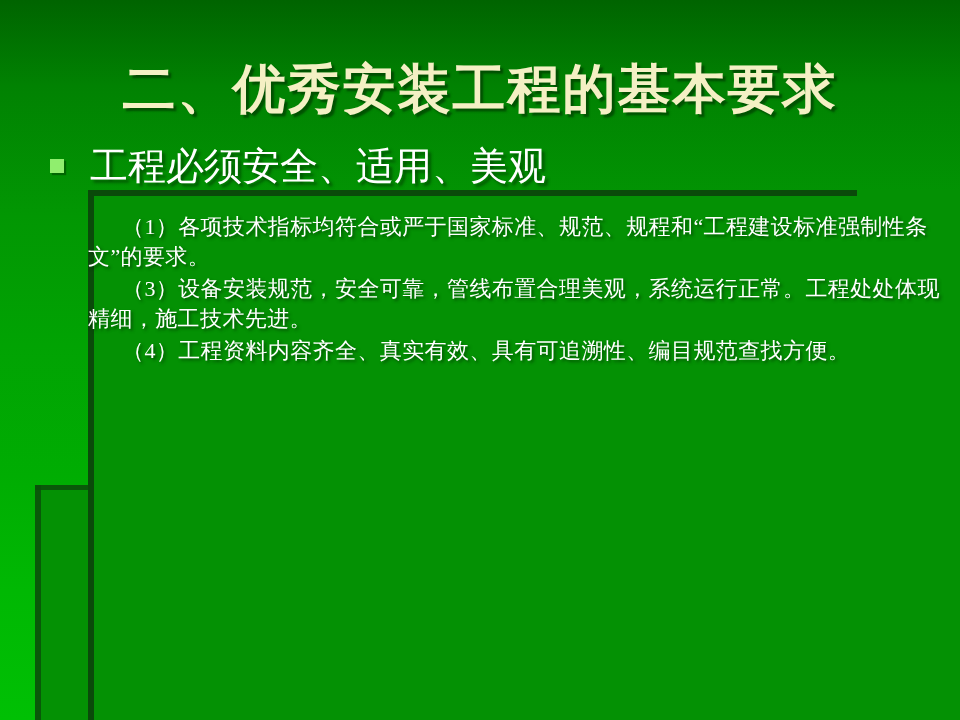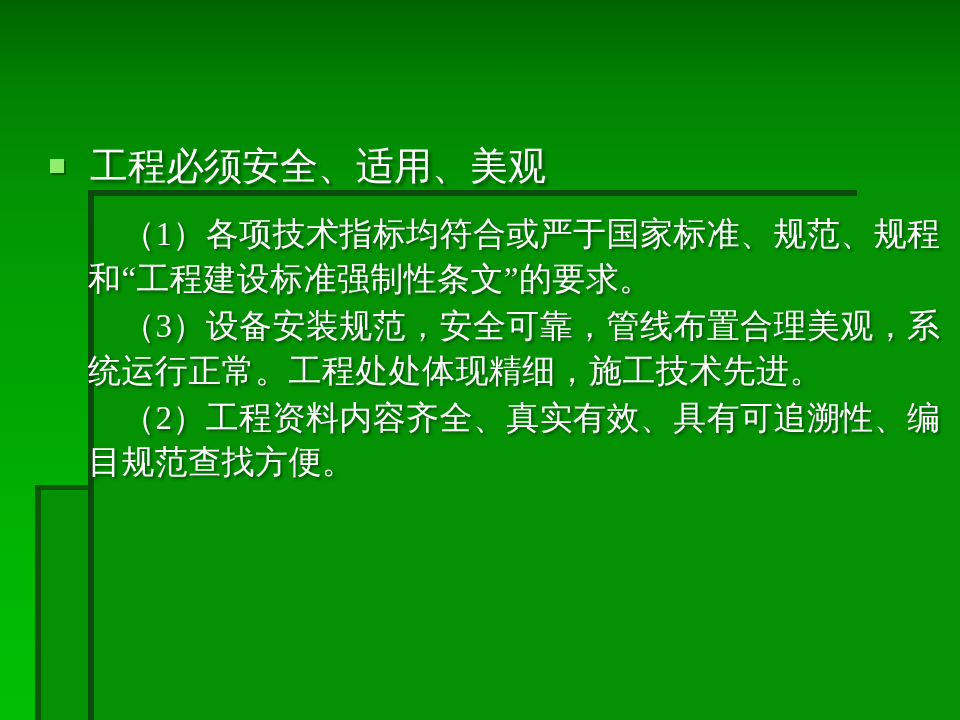--- a/index.html
+++ b/index.html
@@ -123,21 +123,21 @@
 
   
   .body-wrap {
     position: absolute;
     left: 88px;
     top: 198px;
     width: 872px;
     padding: 0;
   }
   .para {
-    font-size: 33px;
+    font-size: 22px;
     color: #FFFFFF;
     text-shadow: 2px 2px 3px rgba(0,45,0,0.62);
     line-height: 1.36;
     text-indent: 34px;
     margin: 0 0 2px 0;
     padding: 0 2px 0 0;
     letter-spacing: 0.4px;
   }
   .para:first-child { padding-top: 14px; }
 </style>
@@ -147,25 +147,26 @@
 <div id="slide">
 
   <div class="panel-lower"></div>
   <div class="panel-lower-edge-top"></div>
   <div class="panel-lower-edge-left"></div>
 
   <div class="panel-upper"></div>
   <div class="panel-upper-edge-top"></div>
   <div class="panel-upper-edge-left"></div>
 
+  <div class="slide-title">二、优秀安装工程的基本要求</div>
 
   <div class="bullet-row">
     <span class="bullet-marker"></span>
     <span class="bullet-text">工程必须安全、适用、美观</span>
   </div>
 
   <div class="body-wrap">
     <p class="para">（1）各项技术指标均符合或严于国家标准、规范、规程和“工程建设标准强制性条文”的要求。</p>
     <p class="para">（3）设备安装规范，安全可靠，管线布置合理美观，系统运行正常。工程处处体现精细，施工技术先进。</p>
-    <p class="para">（2）工程资料内容齐全、真实有效、具有可追溯性、编目规范查找方便。</p>
+    <p class="para">（4）工程资料内容齐全、真实有效、具有可追溯性、编目规范查找方便。</p>
   </div>
 
 </div>
 
 </body></html>

